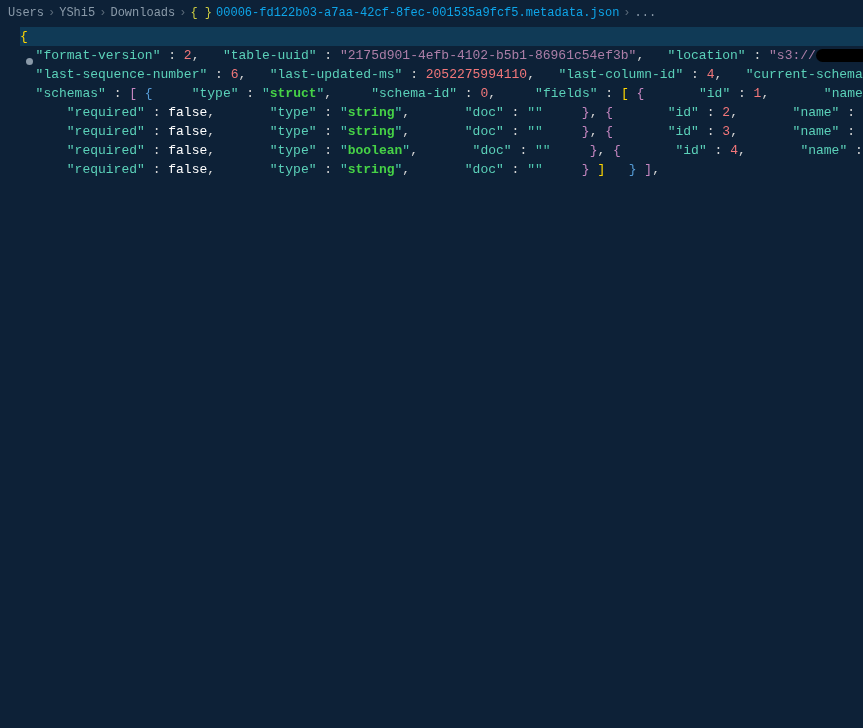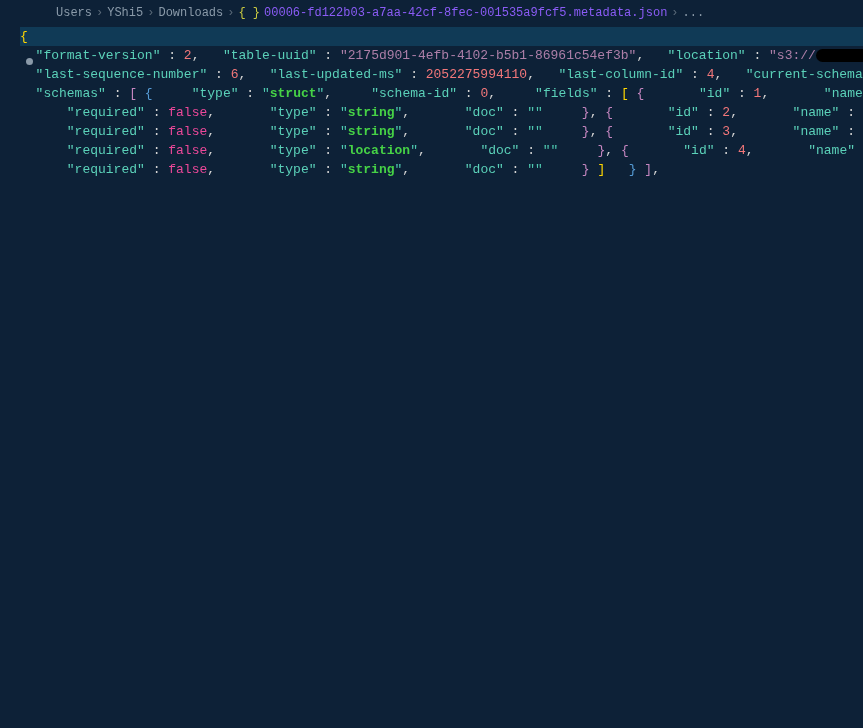--- a/index.html
+++ b/index.html
@@ -15,36 +15,35 @@
     overflow: hidden;
   }
   .breadcrumb {
     background: #0d2137;
     padding: 4px 8px;
     font-size: 12px;
     color: #8a9aa9;
     display: flex;
     align-items: center;
     gap: 4px;
-    margin-left: 48px;
   }
   .breadcrumb .sep { color: #5a6a79; }
-  .breadcrumb .file { color: #8b5cf6; }
+  .breadcrumb .file { color: #0ea5e9; }
   .breadcrumb .icon-json { color: #cbcb41; }
   .editor {
     padding: 0 0 0 20px;
   }
   .line {
     white-space: pre;
   }
   .s-punc { color: #d4d4d4; }
   .s-key { color: #5bd1b9; }
   .s-str { color: #ad7fa8; }
   .s-num { color: #f2777a; }
-  .s-bool { color: #ec4899; }
+  .s-bool { color: #ffffff; }
   .s-squote { color: #4ec9b0; }
   .s-sstr { color: #46d246; font-weight: bold; }
   .s-brace-yellow { color: #ffd700; }
   .s-brace-purple { color: #c586c0; }
   .s-brace-blue { color: #569cd6; }
   .s-bracket-yellow { color: #ffd700; }
   .hl {
     background: #103a56;
     display: block;
   }
@@ -102,21 +101,21 @@
 <span class="line">    <span class="s-brace-purple">}</span><span class="s-punc">, </span><span class="s-brace-purple">{</span></span>
 <span class="line">      <span class="s-key">"id"</span><span class="s-punc"> : </span><span class="s-num">2</span><span class="s-punc">,</span></span>
 <span class="line">      <span class="s-key">"name"</span><span class="s-punc"> : </span><span class="s-squote">"</span></span>
 <span class="line">      <span class="s-key">"required"</span><span class="s-punc"> : </span><span class="s-bool">false</span><span class="s-punc">,</span></span>
 <span class="line">      <span class="s-key">"type"</span><span class="s-punc"> : </span><span class="s-squote">"</span><span class="s-sstr">string</span><span class="s-squote">"</span><span class="s-punc">,</span></span>
 <span class="line">      <span class="s-key">"doc"</span><span class="s-punc"> : </span><span class="s-squote">""</span></span>
 <span class="line">    <span class="s-brace-purple">}</span><span class="s-punc">, </span><span class="s-brace-purple">{</span></span>
 <span class="line">      <span class="s-key">"id"</span><span class="s-punc"> : </span><span class="s-num">3</span><span class="s-punc">,</span></span>
 <span class="line">      <span class="s-key">"name"</span><span class="s-punc"> : </span><span class="s-squote">"</span></span>
 <span class="line">      <span class="s-key">"required"</span><span class="s-punc"> : </span><span class="s-bool">false</span><span class="s-punc">,</span></span>
-<span class="line">      <span class="s-key">"type"</span><span class="s-punc"> : </span><span class="s-squote">"</span><span class="s-sstr">location</span><span class="s-squote">"</span><span class="s-punc">,</span></span>
+<span class="line">      <span class="s-key">"type"</span><span class="s-punc"> : </span><span class="s-squote">"</span><span class="s-sstr">boolean</span><span class="s-squote">"</span><span class="s-punc">,</span></span>
 <span class="line">      <span class="s-key">"doc"</span><span class="s-punc"> : </span><span class="s-squote">""</span></span>
 <span class="line">    <span class="s-brace-purple">}</span><span class="s-punc">, </span><span class="s-brace-purple">{</span></span>
 <span class="line">      <span class="s-key">"id"</span><span class="s-punc"> : </span><span class="s-num">4</span><span class="s-punc">,</span></span>
 <span class="line">      <span class="s-key">"name"</span><span class="s-punc"> : </span></span>
 <span class="line">      <span class="s-key">"required"</span><span class="s-punc"> : </span><span class="s-bool">false</span><span class="s-punc">,</span></span>
 <span class="line">      <span class="s-key">"type"</span><span class="s-punc"> : </span><span class="s-squote">"</span><span class="s-sstr">string</span><span class="s-squote">"</span><span class="s-punc">,</span></span>
 <span class="line">      <span class="s-key">"doc"</span><span class="s-punc"> : </span><span class="s-squote">""</span></span>
 <span class="line">    <span class="s-brace-purple">}</span> <span class="s-bracket-yellow">]</span></span>
 <span class="line">  <span class="s-brace-blue">}</span> <span class="s-brace-purple">]</span><span class="s-punc">,</span></span></div>
 

